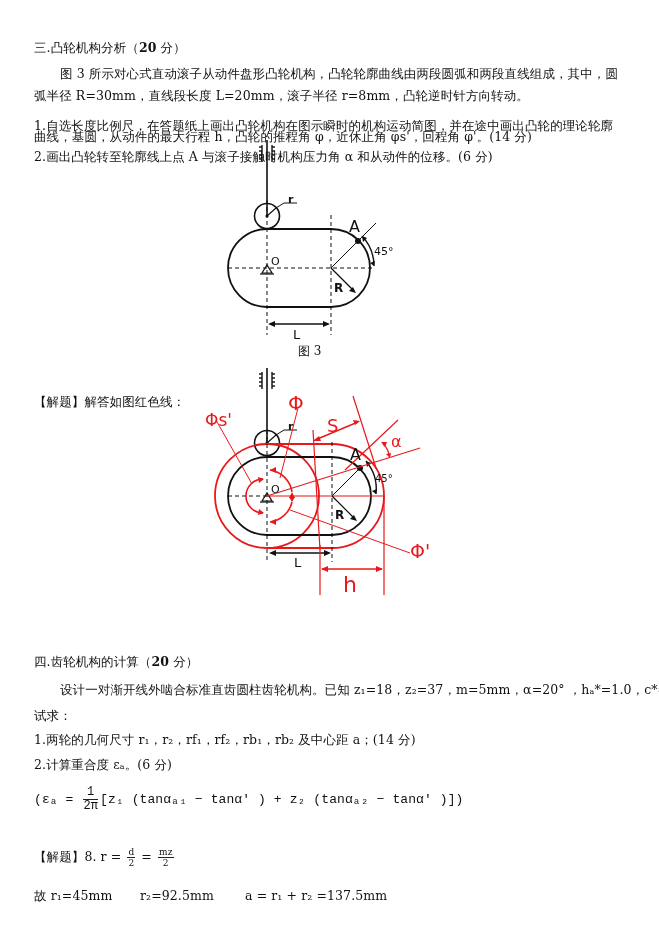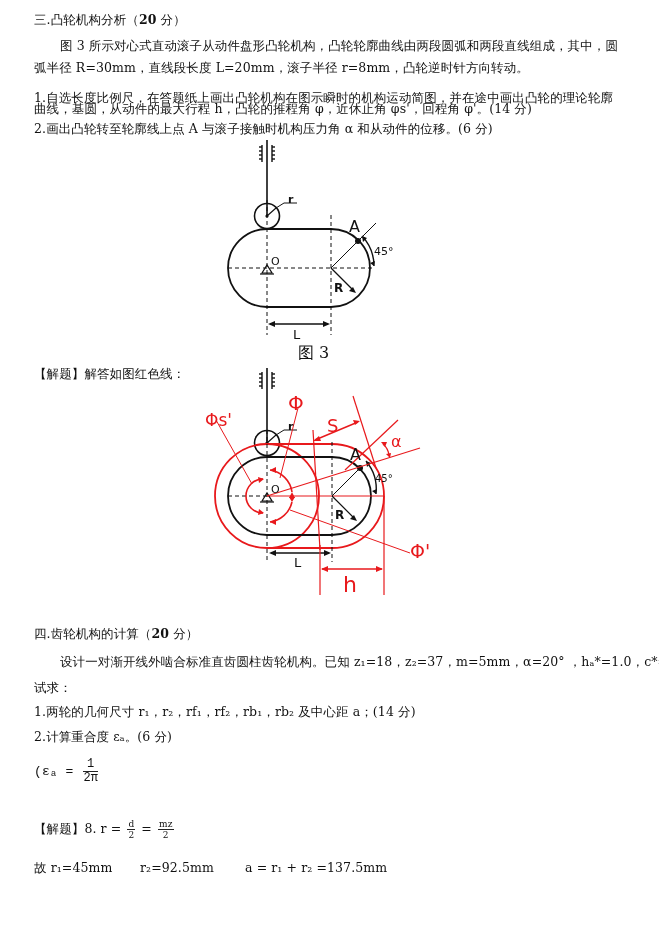--- a/index.html
+++ b/index.html
@@ -3,25 +3,25 @@
 <meta charset="utf-8">
 <style>
   html, body { margin: 0; padding: 0; background: #ffffff; }
   body {
     width: 659px; height: 925px; position: relative; overflow: hidden;
     font-family: "DejaVu Serif", "Liberation Serif", serif;
     color: #111111;
   }
   .line {
     position: absolute; left: 34px; font-size: 12.5px; line-height: 16px;
-    white-space: nowrap; letter-spacing: 0.1px;
+    white-space: nowrap; letter-spacing: 0.1px; margin-top: 28px;
   }
   .indent { left: 60px; }
   .bold { font-weight: bold; }
-  .caption { position: absolute; font-size: 16px; }
+  .caption { position: absolute; font-size: 12px; }
   svg { position: absolute; left: 0; top: 0; }
   .formula { font-family: "DejaVu Sans", "Liberation Sans", sans-serif; font-size: 13px; }
   .frac { display: inline-block; vertical-align: middle; text-align: center; font-size: 9px; line-height: 10px; margin: 0 2px; }
   .frac .num { display: block; border-bottom: 1px solid #222; padding: 0 1px; }
   .frac .den { display: block; }
   .frac-big { font-size: 12px; line-height: 13px; }
 </style>
 </head>
 <body>
 
@@ -187,21 +187,21 @@
   <text x="343" y="592" font-family="DejaVu Sans, sans-serif" font-size="22" fill="#e8191c">h</text>
 </svg>
 
 <div class="line" style="top:626px"><span>四.齿轮机构的计算（</span><span class="bold">20</span><span> 分）</span></div>
 <div class="line indent" style="top:654px"><span>设计一对渐开线外啮合标准直齿圆柱齿轮机构。已知 </span><span>z₁=18，z₂=37，m=5mm，α=20° ，hₐ*=1.0，c*=0.25。</span></div>
 <div class="line" style="top:680px">试求：</div>
 <div class="line" style="top:704px">1.两轮的几何尺寸 r₁，r₂，rf₁，rf₂，rb₁，rb₂ 及中心距 a；(14 分)</div>
 <div class="line" style="top:729px">2.计算重合度 εₐ。(6 分)</div>
 
 <div class="line formula" style="top:758px; line-height:26px;font-family:Liberation Mono, monospace;">
-  <span>(εₐ = </span><span class="frac frac-big"><span class="num">1</span><span class="den">2π</span></span>
+  <span>(εₐ = </span><span class="frac frac-big"><span class="num">1</span><span class="den">2π</span></span><span>[z₁ (tanαₐ₁ − tanα' ) + z₂ (tanαₐ₂ − tanα' )])</span>
 </div>
 
 <div class="line" style="top:818px; line-height:22px;">
   <span>【解题】8. r = </span><span class="frac"><span class="num">d</span><span class="den">2</span></span><span> = </span><span class="frac"><span class="num">mz</span><span class="den">2</span></span>
 </div>
 
 <div class="line" style="top:860px">故 r₁=45mm</div>
 <div class="line" style="top:860px; left:140px;">r₂=92.5mm</div>
 <div class="line" style="top:860px; left:245px;text-align:right;">a = r₁ + r₂ =137.5mm</div>
 

